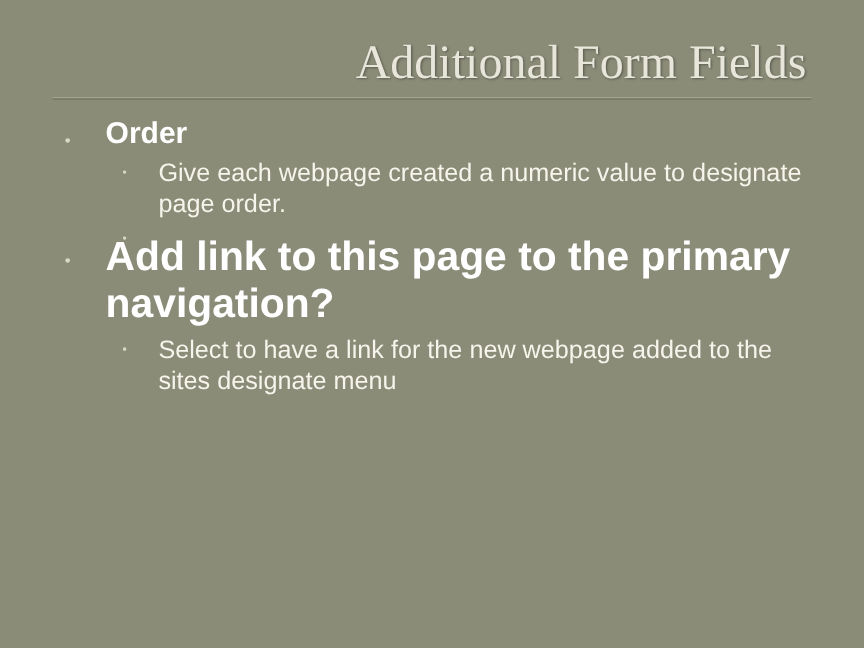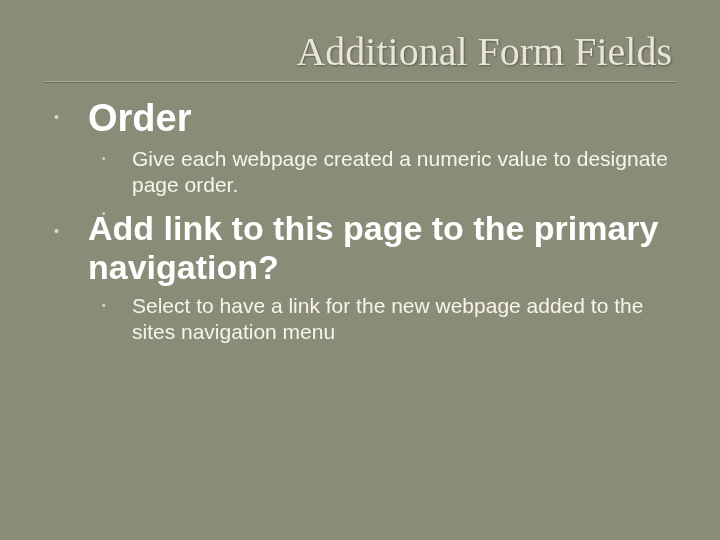--- a/index.html
+++ b/index.html
@@ -45,21 +45,21 @@
     margin-bottom: 2px;
   }
   .top-item > .bullet {
     position: absolute;
     left: 6px;
     color: #d8d7c8;
     font-size: 14px;
     line-height: 1;
   }
   .heading1 {
-    font-size: 38px;
+    font-size: 25px;
     font-weight: 700;
     color: #ffffff;
     margin: 0 0 6px 0;
   }
   .heading1.big {
     font-size: 34px;
     line-height: 1.15;
   }
   .top-item.first > .bullet { top: 13px; }
   .top-item.second > .bullet { top: 15px; }
@@ -108,19 +108,19 @@
 
     <div class="top-item second">
       <span class="bullet">•</span>
       <div class="heading1 big">Add link to this page to the primary navigation?</div>
       <div class="sublist">
         <div class="sub-item">
           <span class="bullet">•</span>
         </div>
         <div class="sub-item">
           <span class="bullet">•</span>
-          <span>Select to have a link for the new webpage added to the sites navigation menu</span>
+          <span>Select to have a link for the new webpage added to the sites designate menu</span>
         </div>
       </div>
     </div>
 
   </div>
 </div>
 
 </body></html>

